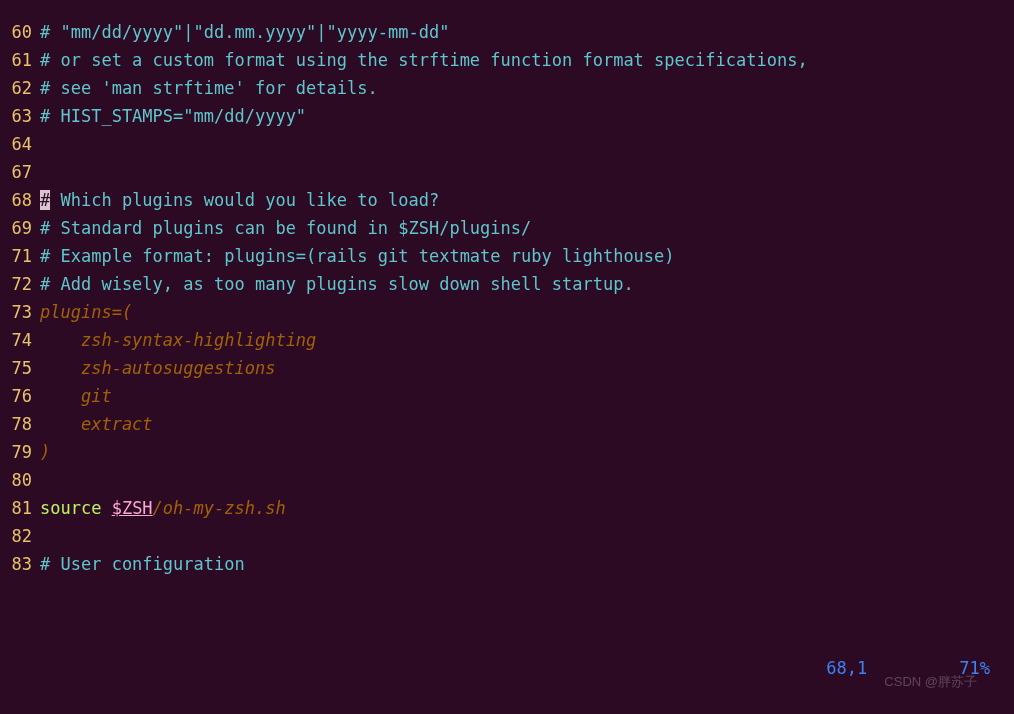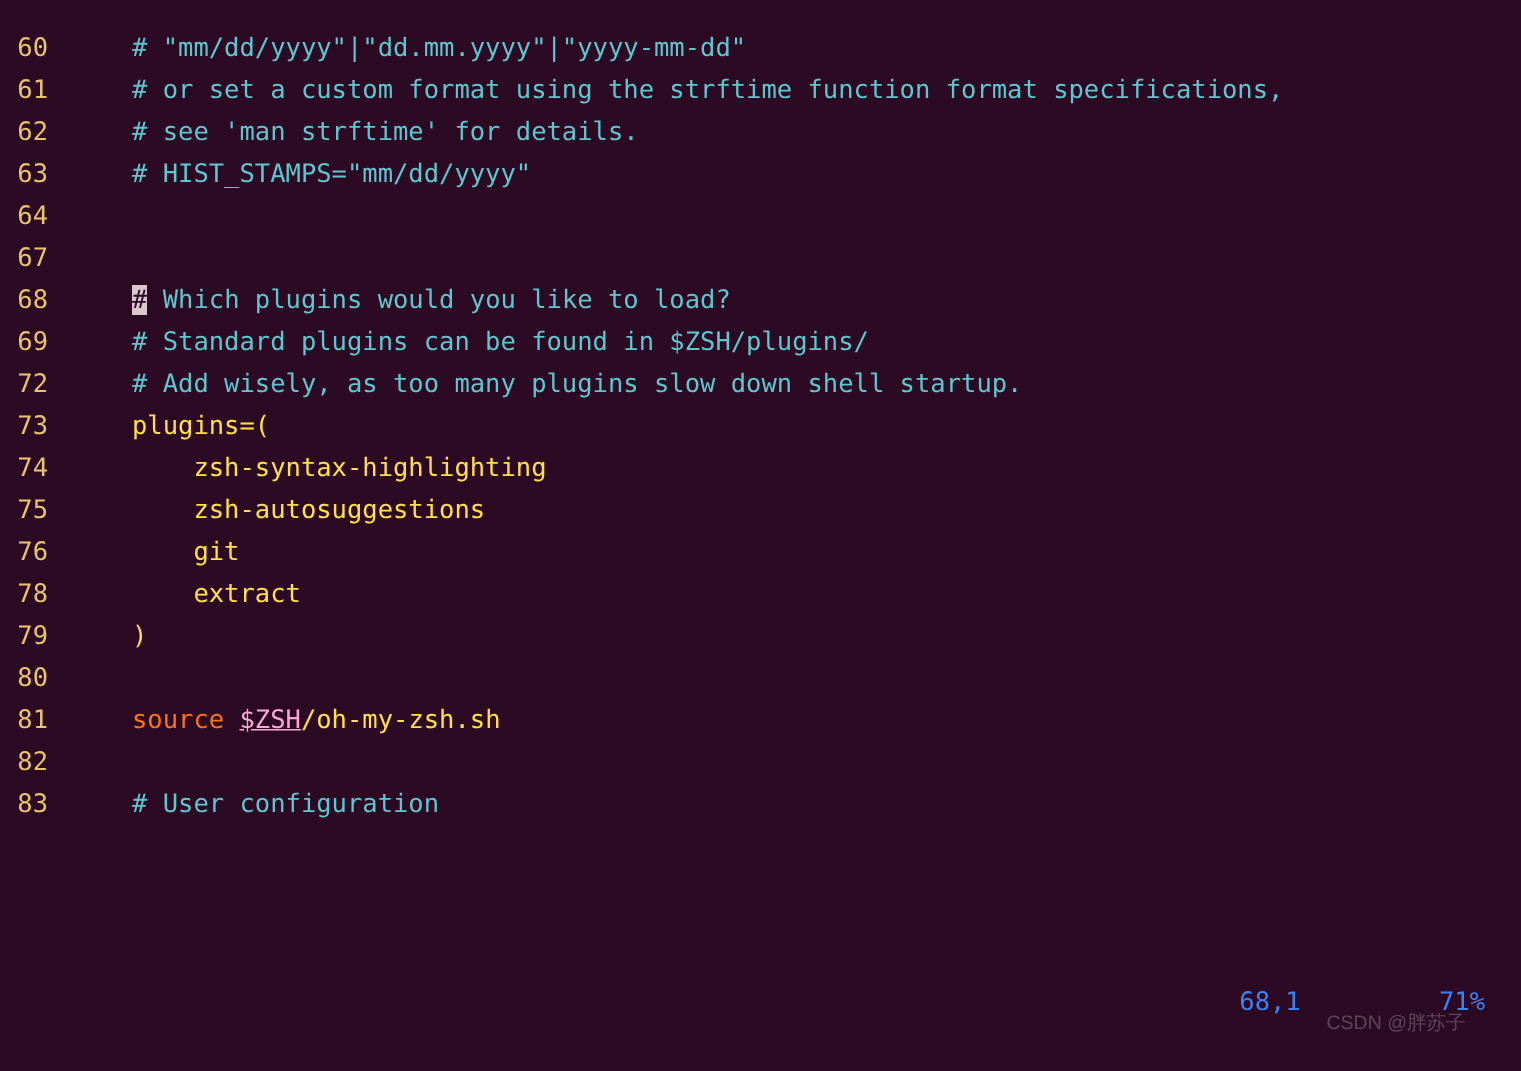--- a/index.html
+++ b/index.html
@@ -15,37 +15,36 @@
   }
   .editor {
     position: relative;
     width: 100%;
     height: 100%;
     padding-top: 18px;
   }
   .line {
     display: flex;
     white-space: pre;
-    gap: 48px;
   }
   .lineno {
     width: 40px;
     text-align: right;
     color: #e7c36b;
     flex-shrink: 0;
     padding-right: 8px;
     user-select: none;
   }
   .code {
     flex: 1;
     white-space: pre;
   }
   .tok-comment { color: #5ec6cc; }
-  .tok-plain { color: #fde047; }
-  .tok-keyword { color: #f97316; }
+  .tok-plain { color: #a16207; font-style: italic; }
+  .tok-keyword { color: #bef264; }
   .tok-var { color: #f9a8d4; text-decoration: underline; }
   .cursor {
     background: #d9c7d0;
     color: #2d0a24;
   }
   .status {
     position: absolute;
     bottom: 4px;
     right: 24px;
     color: #3b82f6;
@@ -67,20 +66,21 @@
 <div class="editor">
   <div id="lines-container">
       <div class="line"><span class="lineno">60</span><span class="code"><span class="tok-comment"># "mm/dd/yyyy"|"dd.mm.yyyy"|"yyyy-mm-dd"</span></span></div>
       <div class="line"><span class="lineno">61</span><span class="code"><span class="tok-comment"># or set a custom format using the strftime function format specifications,</span></span></div>
       <div class="line"><span class="lineno">62</span><span class="code"><span class="tok-comment"># see 'man strftime' for details.</span></span></div>
       <div class="line"><span class="lineno">63</span><span class="code"><span class="tok-comment"># HIST_STAMPS="mm/dd/yyyy"</span></span></div>
       <div class="line"><span class="lineno">64</span><span class="code"><span class="tok-plain"></span></span></div>
       <div class="line"><span class="lineno">67</span><span class="code"><span class="tok-plain"></span></span></div>
       <div class="line"><span class="lineno">68</span><span class="code"><span class="cursor">#</span><span class="tok-comment"> Which plugins would you like to load?</span></span></div>
       <div class="line"><span class="lineno">69</span><span class="code"><span class="tok-comment"># Standard plugins can be found in $ZSH/plugins/</span></span></div>
+      <div class="line"><span class="lineno">71</span><span class="code"><span class="tok-comment"># Example format: plugins=(rails git textmate ruby lighthouse)</span></span></div>
       <div class="line"><span class="lineno">72</span><span class="code"><span class="tok-comment"># Add wisely, as too many plugins slow down shell startup.</span></span></div>
       <div class="line"><span class="lineno">73</span><span class="code"><span class="tok-plain">plugins=(</span></span></div>
       <div class="line"><span class="lineno">74</span><span class="code"><span class="tok-plain">    zsh-syntax-highlighting</span></span></div>
       <div class="line"><span class="lineno">75</span><span class="code"><span class="tok-plain">    zsh-autosuggestions</span></span></div>
       <div class="line"><span class="lineno">76</span><span class="code"><span class="tok-plain">    git</span></span></div>
       <div class="line"><span class="lineno">78</span><span class="code"><span class="tok-plain">    extract</span></span></div>
       <div class="line"><span class="lineno">79</span><span class="code"><span class="tok-plain">)</span></span></div>
       <div class="line"><span class="lineno">80</span><span class="code"><span class="tok-plain"></span></span></div>
       <div class="line"><span class="lineno">81</span><span class="code"><span class="tok-keyword">source </span><span class="tok-var">$ZSH</span><span class="tok-plain">/oh-my-zsh.sh</span></span></div>
       <div class="line"><span class="lineno">82</span><span class="code"><span class="tok-plain"></span></span></div>

